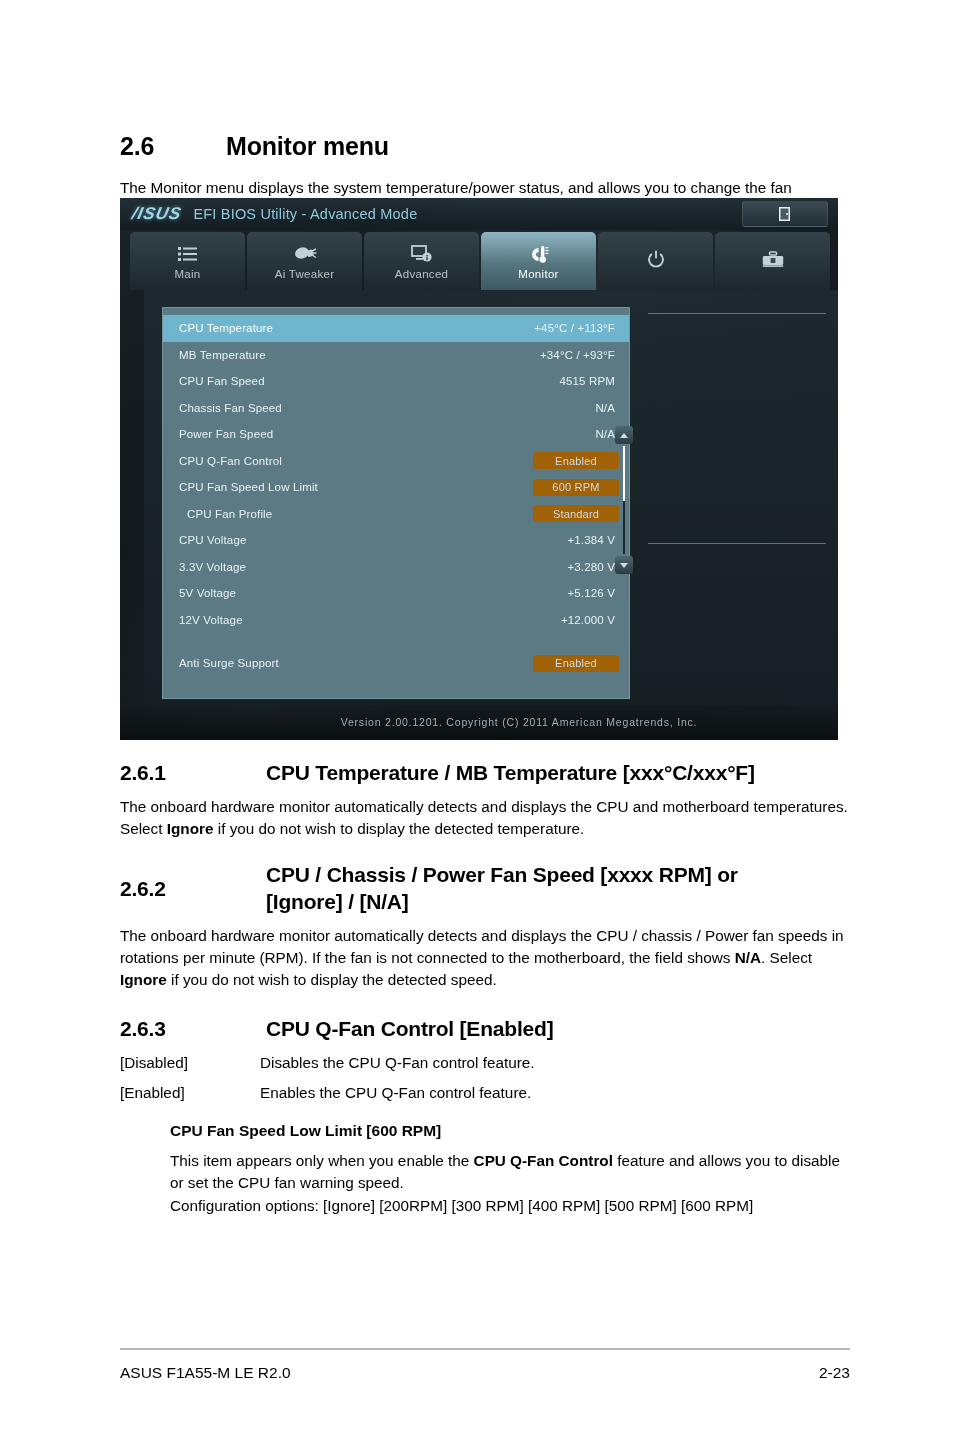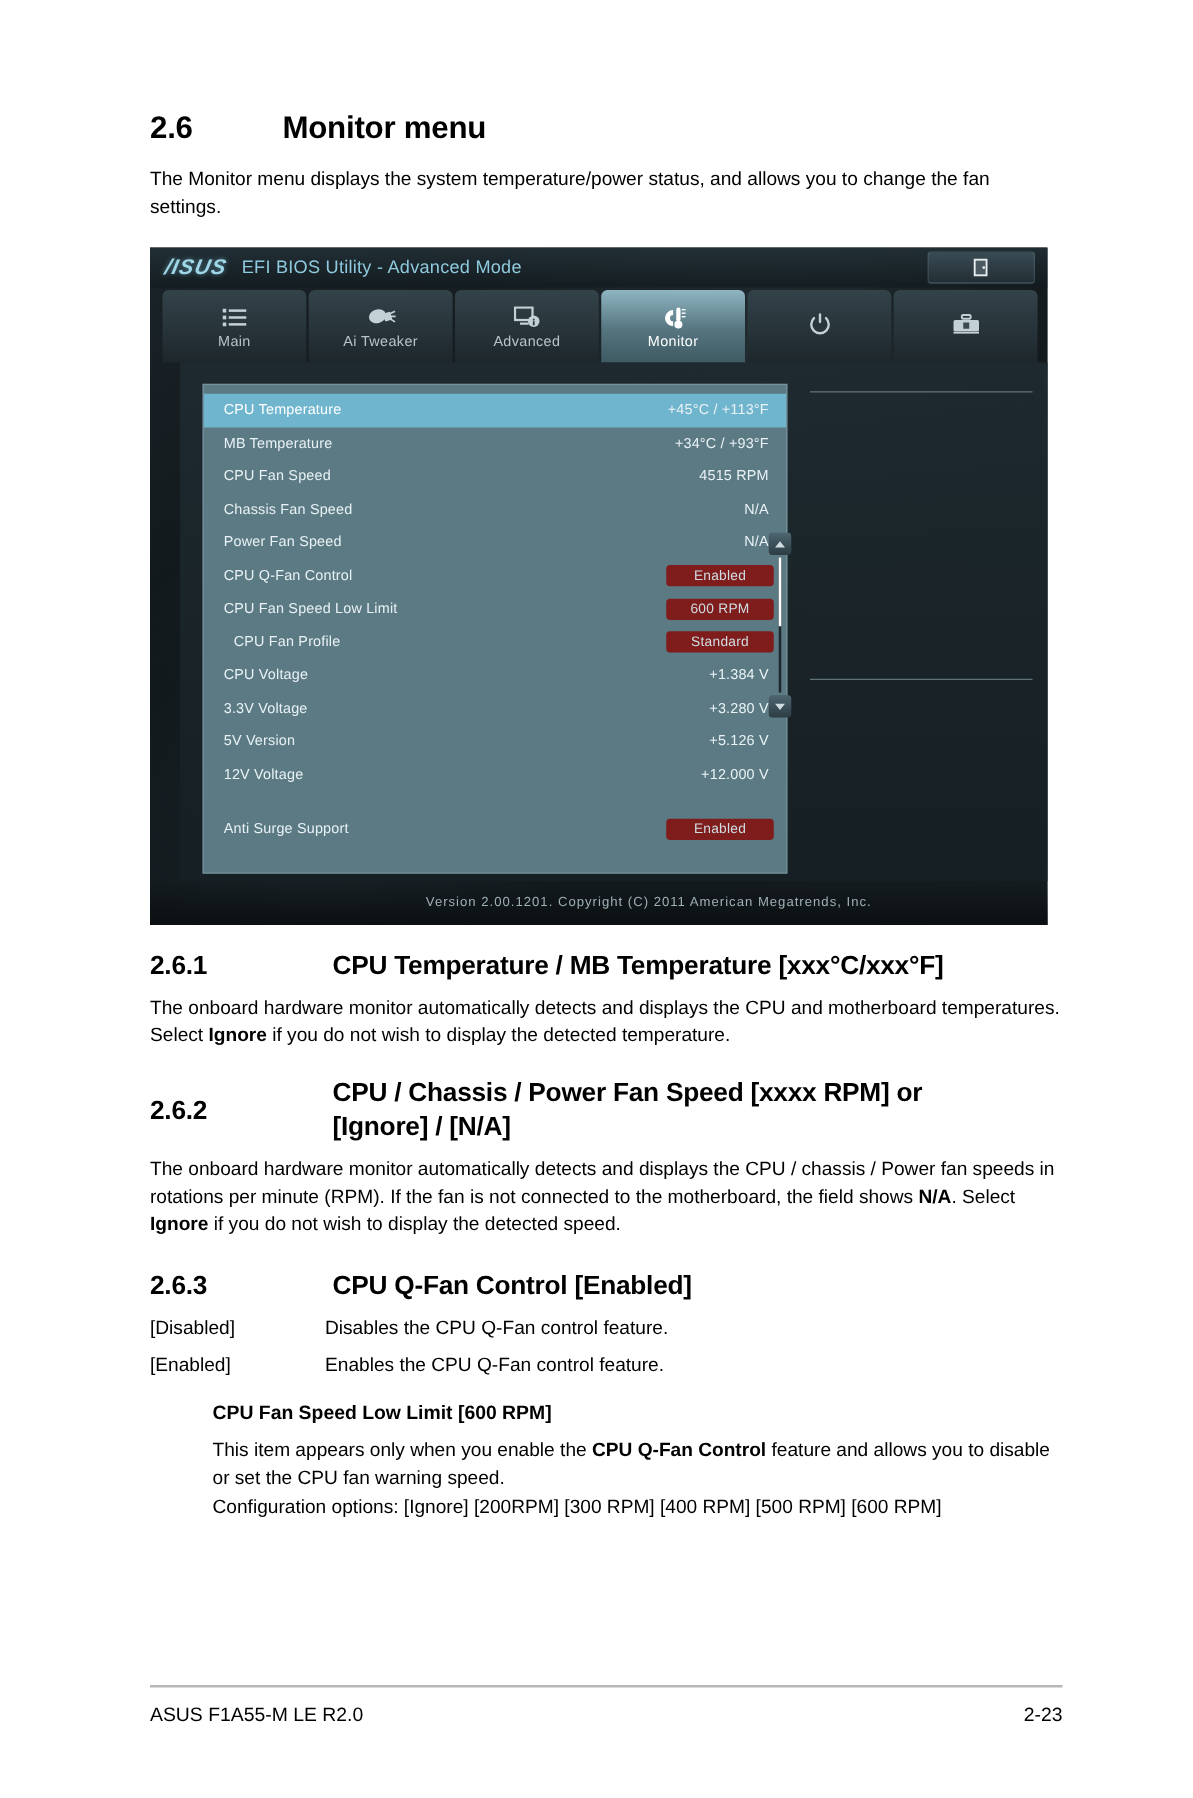--- a/index.html
+++ b/index.html
@@ -30,21 +30,21 @@
     width: 730px;
   }
   .h2 {
     display: flex;
     align-items: baseline;
     font-size: 25px;
     font-weight: bold;
     letter-spacing: -0.2px;
     margin: 0 0 16px 0;
   }
-  .h2 .num { width: 106px; flex: none; }
+  .h2 .num { width: 106px; flex: none; margin-top: 44px; }
   .h2 .ttl { flex: 1; }
 
   .h3 {
     display: flex;
     align-items: center;
     font-size: 21px;
     font-weight: bold;
     letter-spacing: -0.2px;
     margin: 0 0 9px 0;
     gap: 40px;
@@ -208,21 +208,21 @@
   .row.selected {
     background: #6fb5ce;
   }
   .row.selected .name { color: #ffffff; }
   .row .chip {
     position: absolute;
     right: 10px;
     width: 86px;
     height: 17px;
     border-radius: 3px;
-    background: #7f1d1d;
+    background: #a16207;
     color: #cfdde2;
     font-size: 11px;
     display: flex;
     align-items: center;
     justify-content: center;
     letter-spacing: 0.2px;
   }
   .row.spacer { height: 17px; }
 
   .scrollbar {
@@ -453,21 +453,21 @@
         </div>
         <div class="row">
           <span class="name">CPU Voltage</span>
           <span class="val">+1.384 V</span>
         </div>
         <div class="row">
           <span class="name">3.3V Voltage</span>
           <span class="val">+3.280 V</span>
         </div>
         <div class="row">
-          <span class="name">5V Version</span>
+          <span class="name">5V Voltage</span>
           <span class="val">+5.126 V</span>
         </div>
         <div class="row">
           <span class="name">12V Voltage</span>
           <span class="val">+12.000 V</span>
         </div>
         <div class="row spacer"></div>
         <div class="row">
           <span class="name">Anti Surge Support</span>
           <span class="chip">Enabled</span>

